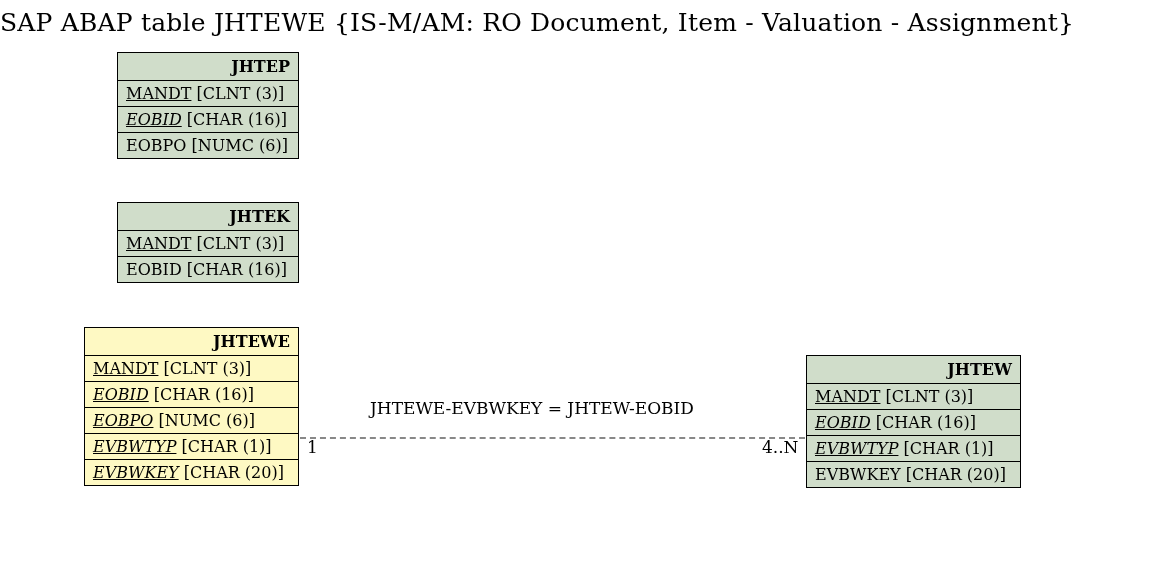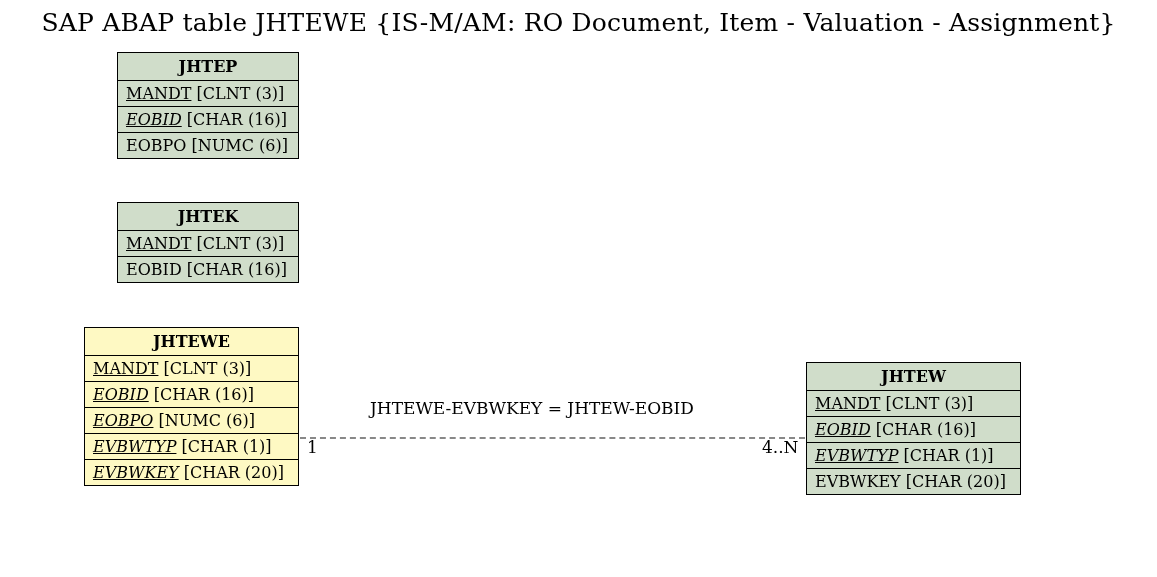--- a/index.html
+++ b/index.html
@@ -1,19 +1,19 @@
 <!DOCTYPE html>
 <html><head>
 <meta charset="utf-8">
 <style>
 html,body{margin:0;padding:0;width:1157px;height:577px;background:#fff;font-family:Georgia,'DejaVu Serif',serif;color:#000}
-.title{font-size:25px;text-align:center;padding-top:8px;letter-spacing:.2px}
+.title{font-size:25px;padding-top:8px;letter-spacing:.2px}
 .canvas{position:relative;width:1157px;height:545px}
 .entity{position:absolute;border:1px solid #000;font-size:16px}
-.entity .hdr{font-weight:700;text-align:center;padding:4px 8px;border-bottom:1px solid #000}
+.entity .hdr{font-weight:700;text-align:right;padding:4px 8px;border-bottom:1px solid #000}
 .entity .row{padding:3px 8px;border-bottom:1px solid #000;white-space:nowrap}
 .entity .row:last-child{border-bottom:none}
 .entity.green .hdr,.entity.green .row{background:#d0ddca}
 .entity.red .hdr,.entity.red .row{background:#fef9c3}
 .underline{text-decoration:underline}
 .italic{font-style:italic}
 .rel-label{position:absolute;font-size:17px}
 .dash-line{position:absolute;border-top:2px dashed #888;height:0}
 .card{position:absolute;font-size:17px}
 </style>
@@ -39,21 +39,21 @@
 
   <div class="entity red" style="left:84px;top:290px;width:213px">
     <div class="hdr">JHTEWE</div>
     <div class="row"><span class="underline">MANDT</span> <span>[CLNT (3)]</span></div>
     <div class="row"><span class="underline italic">EOBID</span> <span>[CHAR (16)]</span></div>
     <div class="row"><span class="underline italic">EOBPO</span> <span>[NUMC (6)]</span></div>
     <div class="row"><span class="underline italic">EVBWTYP</span> <span>[CHAR (1)]</span></div>
     <div class="row"><span class="underline italic">EVBWKEY</span> <span>[CHAR (20)]</span></div>
   </div>
 
-  <div class="entity green" style="left:806px;top:325px;width:213px">
+  <div class="entity green" style="left:806px;top:318px;width:213px">
     <div class="hdr">JHTEW</div>
     <div class="row"><span class="underline">MANDT</span> <span>[CLNT (3)]</span></div>
     <div class="row"><span class="underline italic">EOBID</span> <span>[CHAR (16)]</span></div>
     <div class="row"><span class="underline italic">EVBWTYP</span> <span>[CHAR (1)]</span></div>
     <div class="row"><span>EVBWKEY</span> <span>[CHAR (20)]</span></div>
   </div>
 
   <div class="dash-line" style="left:300px;top:400px;width:505px"></div>
   <div class="card" style="left:307px;top:400px">1</div>
   <div class="rel-label" style="left:370px;top:361px">JHTEWE-EVBWKEY = JHTEW-EOBID</div>

